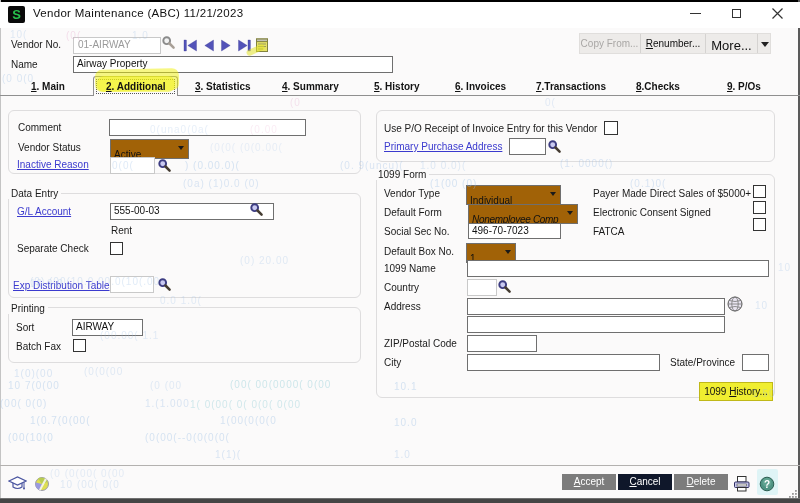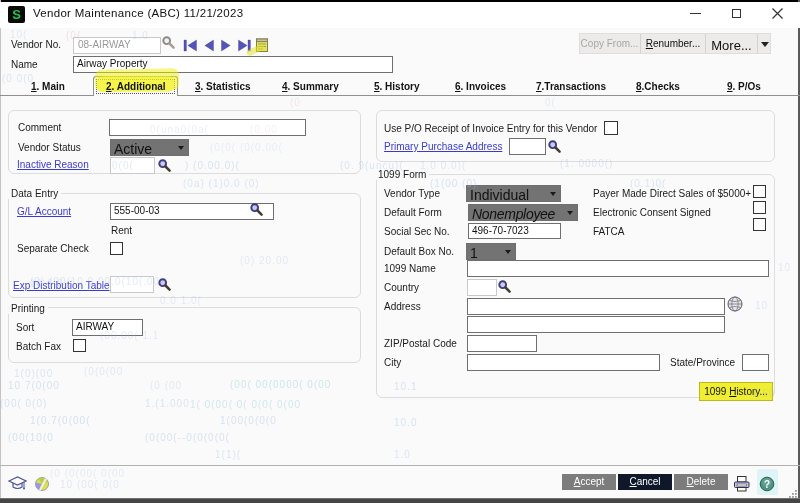--- a/index.html
+++ b/index.html
@@ -8,21 +8,21 @@
   position:relative; overflow:hidden;
   font-family:"Liberation Sans", sans-serif;
   background:#fbfafa; color:#1a1a1a;
 }
 .abs { position:absolute; }
 .lb { position:absolute; font-size:10px; color:#1a1a1a; white-space:nowrap; }
 .tb { position:absolute; background:#fff; border:1px solid #6f6f6f; font-size:10px; color:#111; padding:1px 3px; white-space:nowrap; }
 .tbd { position:absolute; background:#fff; border:1px solid #c9c9c9; }
 .lk { position:absolute; font-size:10px; color:#3b3ace; text-decoration:underline; white-space:nowrap; }
 .cb { position:absolute; width:13px; height:13px; background:#fff; border:1px solid #333; }
-.dd { position:absolute; background:#737373; border:1px solid #6f6f6f; font-size:14px; color:#111; padding:1px 3px; }
+.dd { position:absolute; background:#a16207; border:1px solid #6f6f6f; font-size:10px; color:#111; padding:9px 3px; }
 .dd .ar { position:absolute; right:4px; top:6px; width:0; height:0; border-left:3.5px solid transparent; border-right:3.5px solid transparent; border-top:4.5px solid #1a1a1a; }
 .grp { position:absolute; border:1px solid #deddde; border-radius:6px; }
 .leg { position:absolute; font-size:10px; color:#1a1a1a; background:#fbfafa; padding:0 3px; white-space:nowrap; }
 .wm { position:absolute; font-size:10px; white-space:nowrap; letter-spacing:1px; }
 .tab { position:absolute; font-size:10px; font-weight:bold; color:#131313; white-space:nowrap; }
 u { text-decoration:underline; }
 </style>
 </head>
 <body>
 
@@ -34,21 +34,21 @@
 <div class="abs" style="left:0;top:2px;width:800px;height:26px;background:#fff;"></div>
 <div class="abs" style="left:8px;top:6px;width:17px;height:17px;background:#0a0a0a;border-radius:2px;color:#27c24c;font-size:13px;font-weight:bold;text-align:center;line-height:17px;">S</div>
 <div class="abs" style="left:33px;top:7px;font-size:11.5px;letter-spacing:0.3px;color:#111;">Vendor Maintenance (ABC) 11/21/2023</div>
 <div class="abs" style="left:690px;top:13px;width:11px;height:1px;background:#333;"></div>
 <div class="abs" style="left:732px;top:9px;width:9px;height:9px;border:1px solid #333;"></div>
 <svg class="abs" style="left:772px;top:8px;" width="11" height="11">
     <path d="M0.5,0.5 L10.5,10.5 M10.5,0.5 L0.5,10.5" stroke="#333" stroke-width="1.2"></path>
   </svg>
 
 <div class="lb" style="left:11px;top:39px;">Vendor No.</div>
-<div class="tbd" style="left:73px;top:37px;width:88px;height:17px;font-size:10px;color:#9a9a9a;padding:1px 4px;">08-AIRWAY</div>
+<div class="tbd" style="left:73px;top:37px;width:88px;height:17px;font-size:10px;color:#9a9a9a;padding:1px 4px;">01-AIRWAY</div>
 <svg class="abs" style="left:162px;top:36px;" width="14" height="14" viewBox="0 0 14 14">
     <circle cx="4.7" cy="4.7" r="3.4" fill="#f2f2f2" stroke="#8a8a8a" stroke-width="1.9"></circle>
     <line x1="7.5" y1="7.5" x2="11.6" y2="11.6" stroke="#a89f96" stroke-width="2.5" stroke-linecap="round"></line>
   </svg>
 
 <svg class="abs" style="left:183px;top:39px;" width="69" height="13" viewBox="0 0 69 13">
   <g fill="#5353b8" stroke="#2f2f8a" stroke-width="0.3">
   <rect x="1" y="1" width="2.4" height="11"></rect>
       <path d="M13.5,1 L13.5,12 L4.8,6.5 Z"></path>
   <path d="M30.5,1 L30.5,12 L21.8,6.5 Z"></path>

